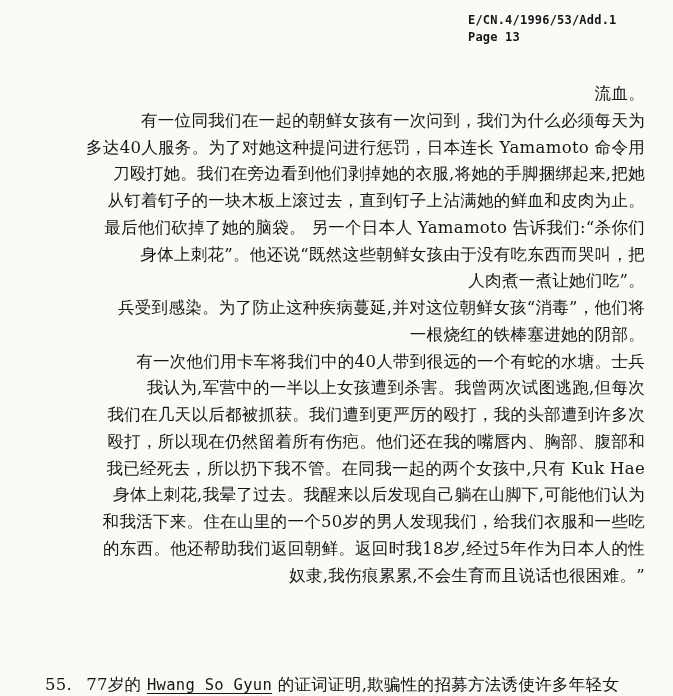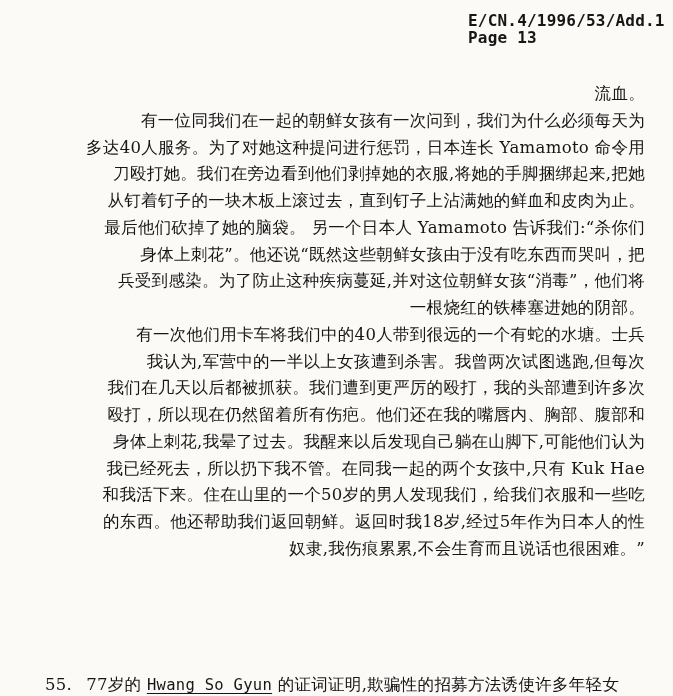--- a/index.html
+++ b/index.html
@@ -18,21 +18,21 @@
   .page {
     position: absolute;
     inset: 0;
   }
   .doc-header {
     position: absolute;
     left: 468px;
     top: 12px;
     font-family: "DejaVu Sans Mono", "Liberation Mono", monospace;
     font-weight: bold;
-    font-size: 16px;
+    font-size: 12px;
     line-height: 17px;
     letter-spacing: 0.2px;
     white-space: nowrap;
   }
   .quote-block {
     position: absolute;
     left: 85px;
     top: 81px;
     width: 560px;
     text-align: right;
@@ -82,28 +82,29 @@
   </div>
 
   <div class="quote-block">
     <div class="ln">流血。</div>
     <div class="ln ind">有一位同我们在一起的朝鲜女孩有一次问到，我们为什么必须每天为</div>
     <div class="ln">多达40人服务。为了对她这种提问进行惩罚，日本连长 Yamamoto 命令用</div>
     <div class="ln">刀殴打她。我们在旁边看到他们剥掉她的衣服,将她的手脚捆绑起来,把她</div>
     <div class="ln">从钉着钉子的一块木板上滚过去，直到钉子上沾满她的鲜血和皮肉为止。</div>
     <div class="ln">最后他们砍掉了她的脑袋。 另一个日本人 Yamamoto 告诉我们:“杀你们</div>
     <div class="ln">身体上刺花”。他还说“既然这些朝鲜女孩由于没有吃东西而哭叫，把</div>
+    <div class="ln">人肉煮一煮让她们吃”。</div>
     <div class="ln">兵受到感染。为了防止这种疾病蔓延,并对这位朝鲜女孩“消毒”，他们将</div>
     <div class="ln">一根烧红的铁棒塞进她的阴部。</div>
     <div class="ln ind">有一次他们用卡车将我们中的40人带到很远的一个有蛇的水塘。士兵</div>
     <div class="ln ind">我认为,军营中的一半以上女孩遭到杀害。我曾两次试图逃跑,但每次</div>
     <div class="ln">我们在几天以后都被抓获。我们遭到更严厉的殴打，我的头部遭到许多次</div>
     <div class="ln">殴打，所以现在仍然留着所有伤疤。他们还在我的嘴唇内、胸部、腹部和</div>
+    <div class="ln">我已经死去，所以扔下我不管。在同我一起的两个女孩中,只有 Kuk Hae</div>
     <div class="ln">身体上刺花,我晕了过去。我醒来以后发现自己躺在山脚下,可能他们认为</div>
-    <div class="ln">我已经死去，所以扔下我不管。在同我一起的两个女孩中,只有 Kuk Hae</div>
     <div class="ln">和我活下来。住在山里的一个50岁的男人发现我们，给我们衣服和一些吃</div>
     <div class="ln">的东西。他还帮助我们返回朝鲜。返回时我18岁,经过5年作为日本人的性</div>
     <div class="ln">奴隶,我伤痕累累,不会生育而且说话也很困难。”</div>
   </div>
 
   <div class="p55">
     <div class="p55-line1">
       <span>55.</span><span class="numgap"></span><span>77岁的 </span><span class="uname">Hwang So Gyun</span><span> 的证词证明,欺骗性的招募方法诱使许多年轻女</span>
     </div>
     <div>子沦为军队性奴隶。</div>

